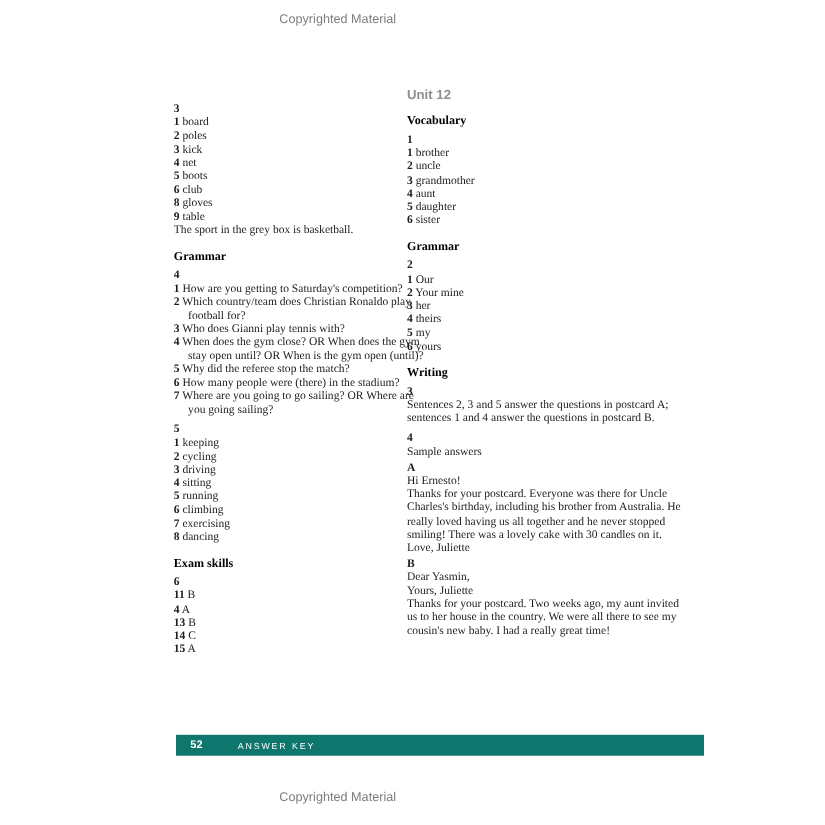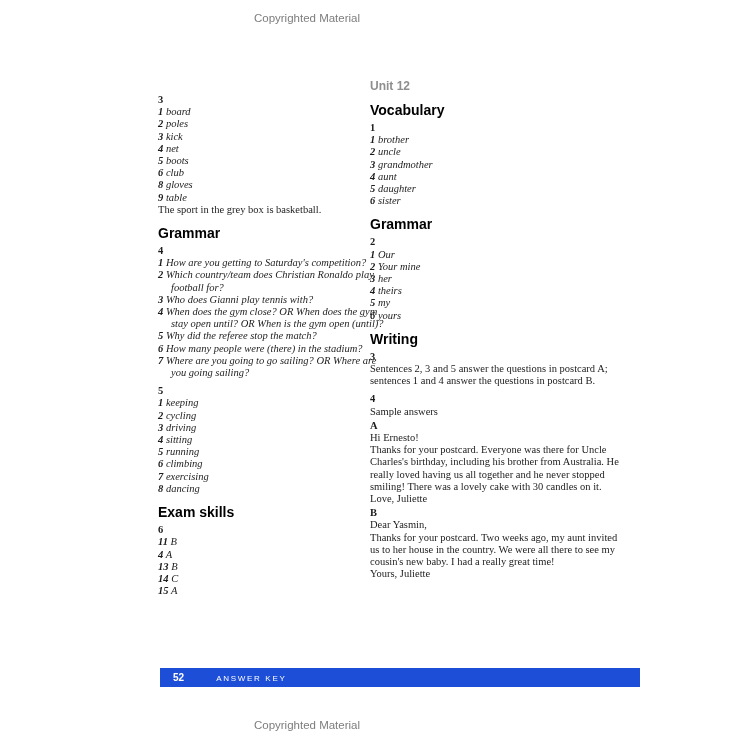--- a/index.html
+++ b/index.html
@@ -11,36 +11,36 @@
     position:absolute;left:0;width:614px;text-align:center;
     color:#7d7d7d;font-family:"Liberation Sans",sans-serif;font-size:11.5px;
   }
   #copyright-top{top:12px;}
   #copyright-bottom{top:719px;}
   .col{position:absolute;}
   #col-left{left:158px;top:88px;width:232px;}
   #col-right{left:370px;top:80px;width:250px;}
   .blk{font-size:10.5px;line-height:12.2px;}
   .heading{
-    font-family:Liberation Sans, sans-serif;font-weight:bold;
-    font-size:14px;line-height:12px;color:#000;
+    font-family:Liberation Serif, serif;font-weight:bold;
+    font-size:11px;line-height:12px;color:#000;
     margin-top:11px;margin-bottom:4px;
   }
   .unit{
     font-family:"Liberation Sans",sans-serif;font-weight:bold;
     font-size:12px;line-height:13px;color:#8e8e8e;margin-bottom:3px;
   }
   .exnum{font-weight:bold;margin-top:6px;}
-  .item{padding-left:13px;text-indent:-13px;font-style:italic;}
+  .item{padding-left:13px;text-indent:-13px;}
   .num{font-weight:bold;}
   .italic{}
   .boldline{font-weight:bold;margin-top:2px;}
   #footer-bar{
     position:absolute;left:160px;top:668px;width:480px;height:19px;
-    background:#1d4ed8;color:#ffffff;display:flex;align-items:center;
+    background:#0f766e;color:#ffffff;display:flex;align-items:center;
     font-family:"Liberation Sans",sans-serif;
   }
   #footer-page{font-weight:bold;font-size:10px;margin-left:13px;}
   #footer-label{font-weight:normal;font-size:8px;letter-spacing:1.7px;margin-left:32px;margin-top:1px;}
 </style>
 </head>
 <body>
 
 <div id="copyright-top" class="copyright">Copyrighted Material</div>
 
@@ -116,22 +116,22 @@
     <div class="blk exnum">3</div>
     <div class="blk text">Sentences 2, 3 and 5 answer the questions in postcard A; sentences 1 and 4 answer the questions in postcard B.</div>
     <div class="blk exnum">4</div>
     <div class="blk italic">Sample answers</div>
     <div class="blk boldline">A</div>
     <div class="blk text">Hi Ernesto!</div>
     <div class="blk text">Thanks for your postcard. Everyone was there for Uncle Charles's birthday, including his brother from Australia. He really loved having us all together and he never stopped smiling! There was a lovely cake with 30 candles on it.</div>
     <div class="blk text">Love, Juliette</div>
     <div class="blk boldline">B</div>
     <div class="blk text">Dear Yasmin,</div>
+    <div class="blk text">Yours, Juliette</div>
     <div class="blk text">Thanks for your postcard. Two weeks ago, my aunt invited us to her house in the country. We were all there to see my cousin's new baby. I had a really great time!</div>
-    <div class="blk text">Yours, Juliette</div>
   </div>
 
 <div id="footer-bar">
   <span id="footer-page">52</span>
   <span id="footer-label">ANSWER KEY</span>
 </div>
 
 <div id="copyright-bottom" class="copyright">Copyrighted Material</div>
 
 </body></html>

